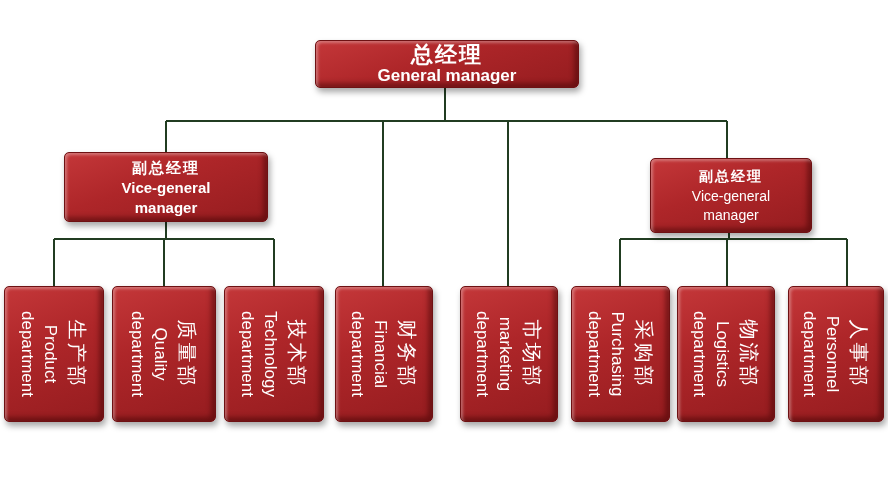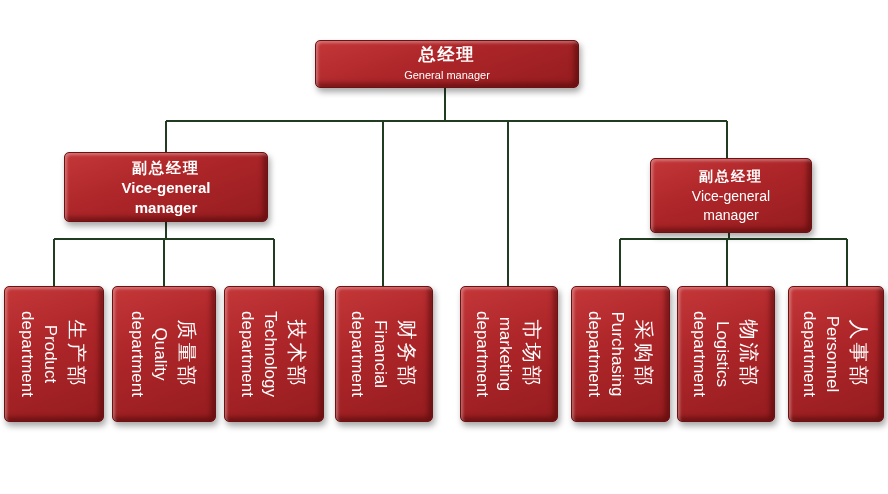--- a/index.html
+++ b/index.html
@@ -16,22 +16,22 @@
     box-shadow:
       inset 2px 2px 3px rgba(255,255,255,0.32),
       inset -4px -4px 5px rgba(55,0,0,0.45),
       2px 4px 6px rgba(0,0,0,0.35);
     color:#ffffff;
     display:flex;flex-direction:column;align-items:center;justify-content:center;
     box-sizing:border-box;
     text-align:center;
   }
   .gm{left:315px;top:40px;width:264px;height:48px;}
-  .gm .zh{font-size:17px;font-weight:bold;line-height:22px;letter-spacing:2px;}
-  .gm .en{font-size:11px;font-weight:normal;line-height:19px;}
+  .gm .zh{font-size:22px;font-weight:bold;line-height:22px;letter-spacing:2px;}
+  .gm .en{font-size:17px;font-weight:bold;line-height:19px;}
   .vgm-l{left:64px;top:152px;width:204px;height:70px;}
   .vgm-l .zh{font-size:15px;font-weight:bold;line-height:21px;letter-spacing:2px;}
   .vgm-l .en{font-size:15px;font-weight:bold;line-height:20px;display:block;width:120px;margin:0 auto;}
   .vgm-r{left:650px;top:158px;width:162px;height:75px;}
   .vgm-r .zh{font-size:14px;font-weight:bold;line-height:21px;letter-spacing:2px;}
   .vgm-r .en{font-size:14px;font-weight:normal;line-height:19px;display:block;width:110px;margin:0 auto;}
   .dept{top:286px;height:136px;}
   .dept .rot{
     position:absolute;left:50%;top:50%;
     width:132px;height:96px;

